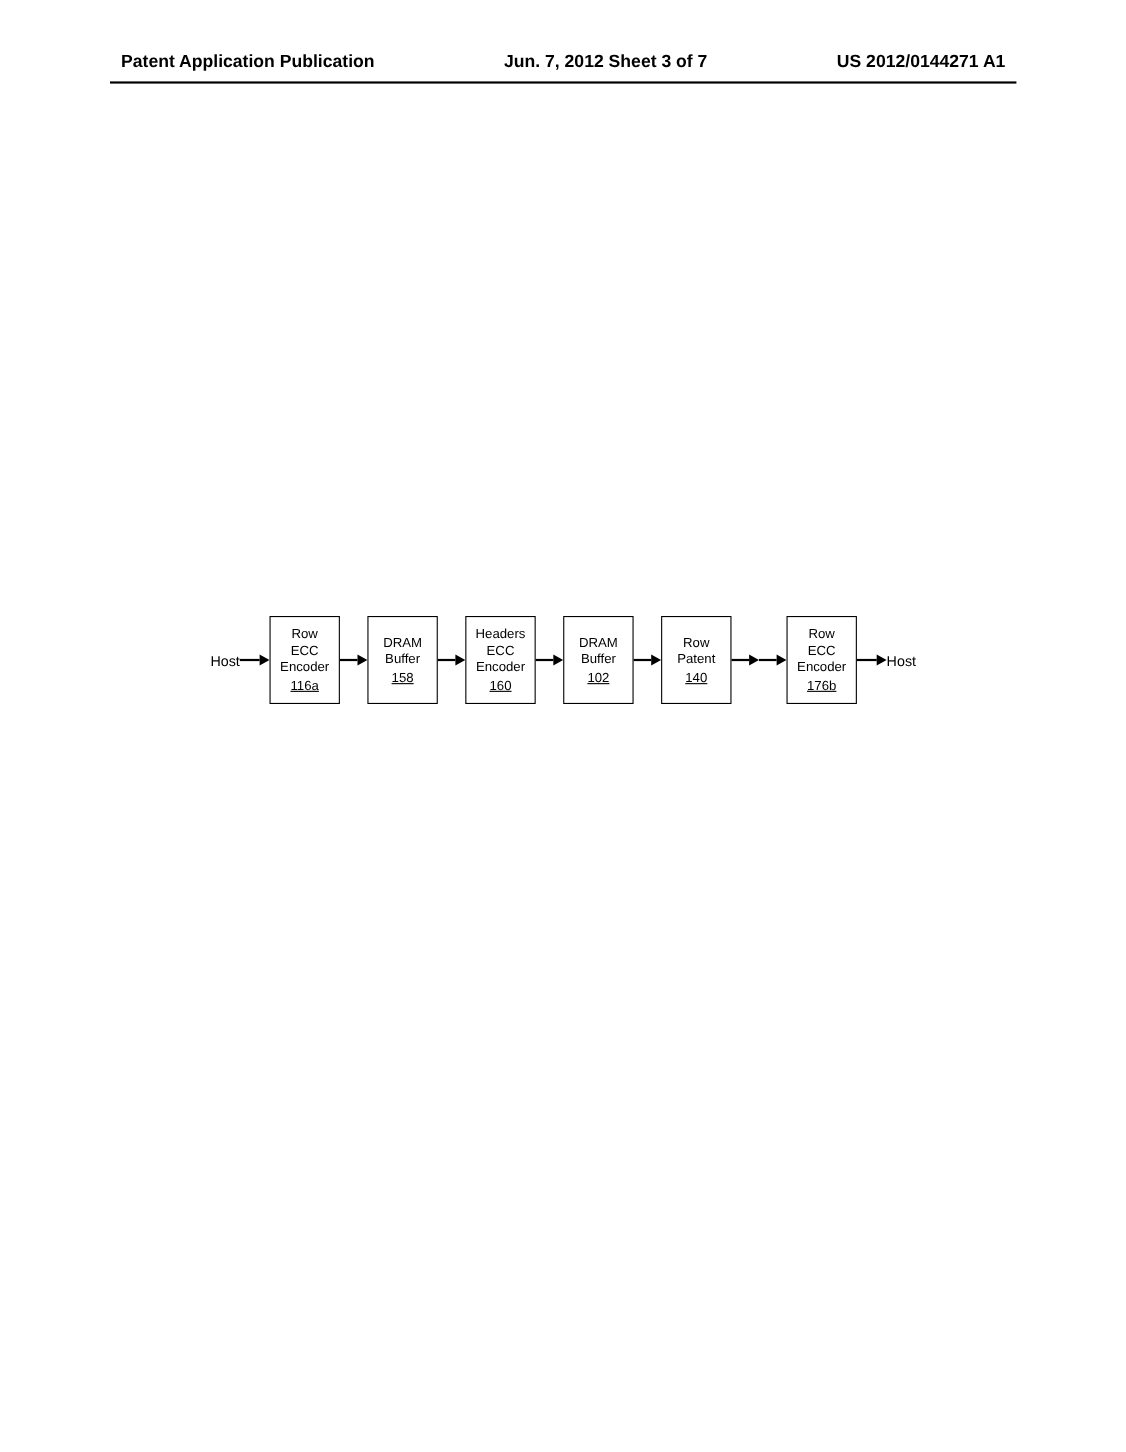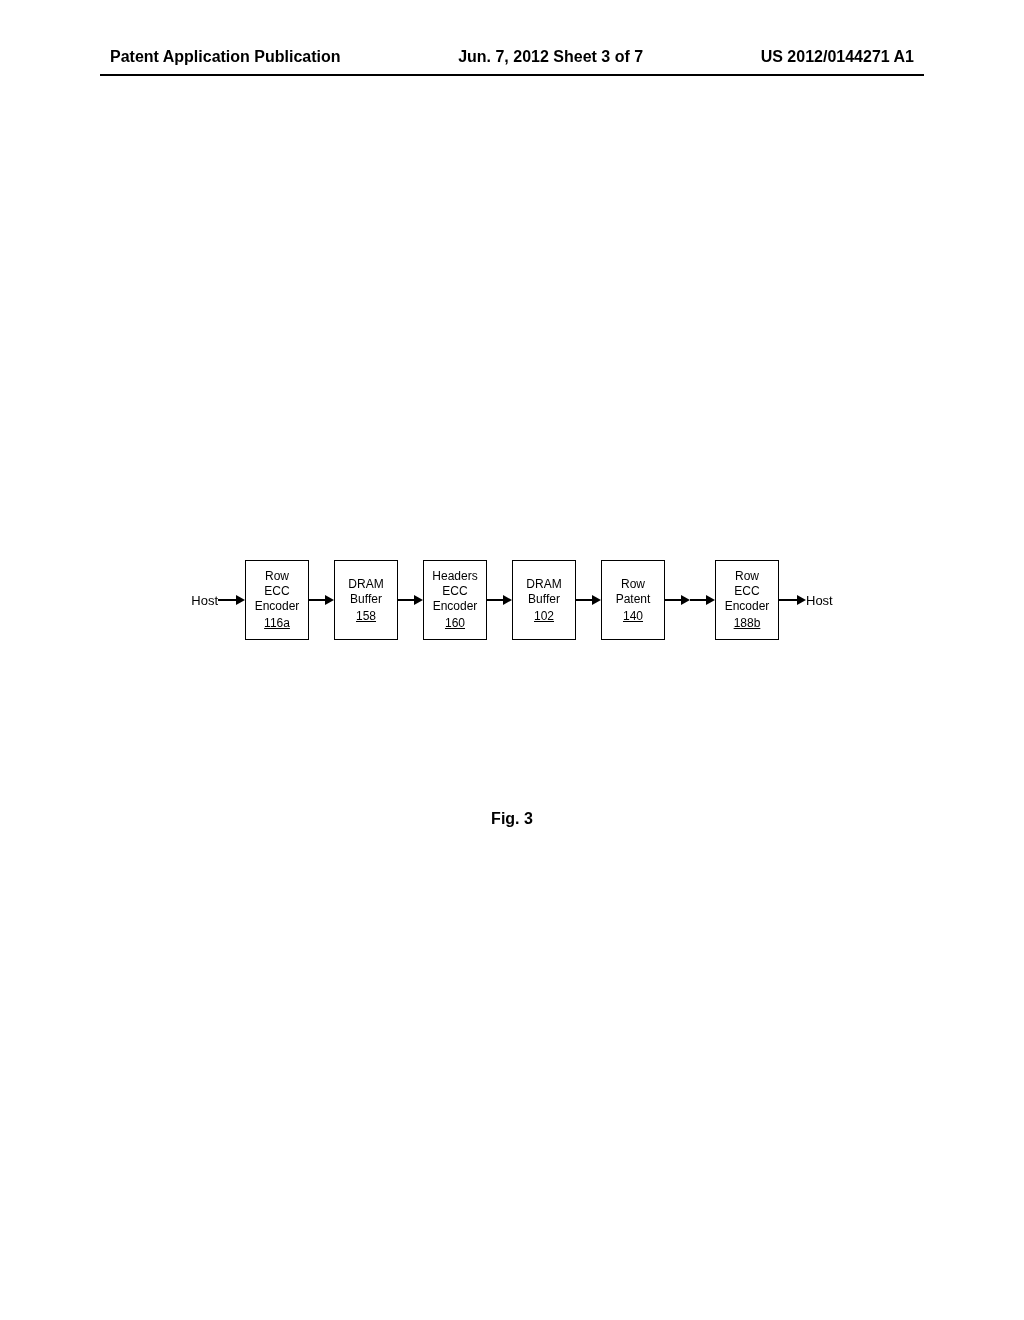--- a/index.html
+++ b/index.html
@@ -201,28 +201,27 @@
 
       <span class="arrow-h">
           <span class="shaft" style="width:16px"></span>
           <span class="head"></span>
         </span>
 
       <div class="box">
         <span>Row</span>
         <span>ECC</span>
         <span>Encoder</span>
-        <span class="ref">188b</span>
+        <span class="ref">176b</span>
       </div>
 
       <span class="arrow-h">
           <span class="shaft" style="width:18px"></span>
           <span class="head"></span>
         </span>
 
       <span class="io-label">Host</span>
 
     </div>
 
-    <div class="fig-caption">Fig. 3</div>
   </div>
 
 </div>
 
 </body></html>

